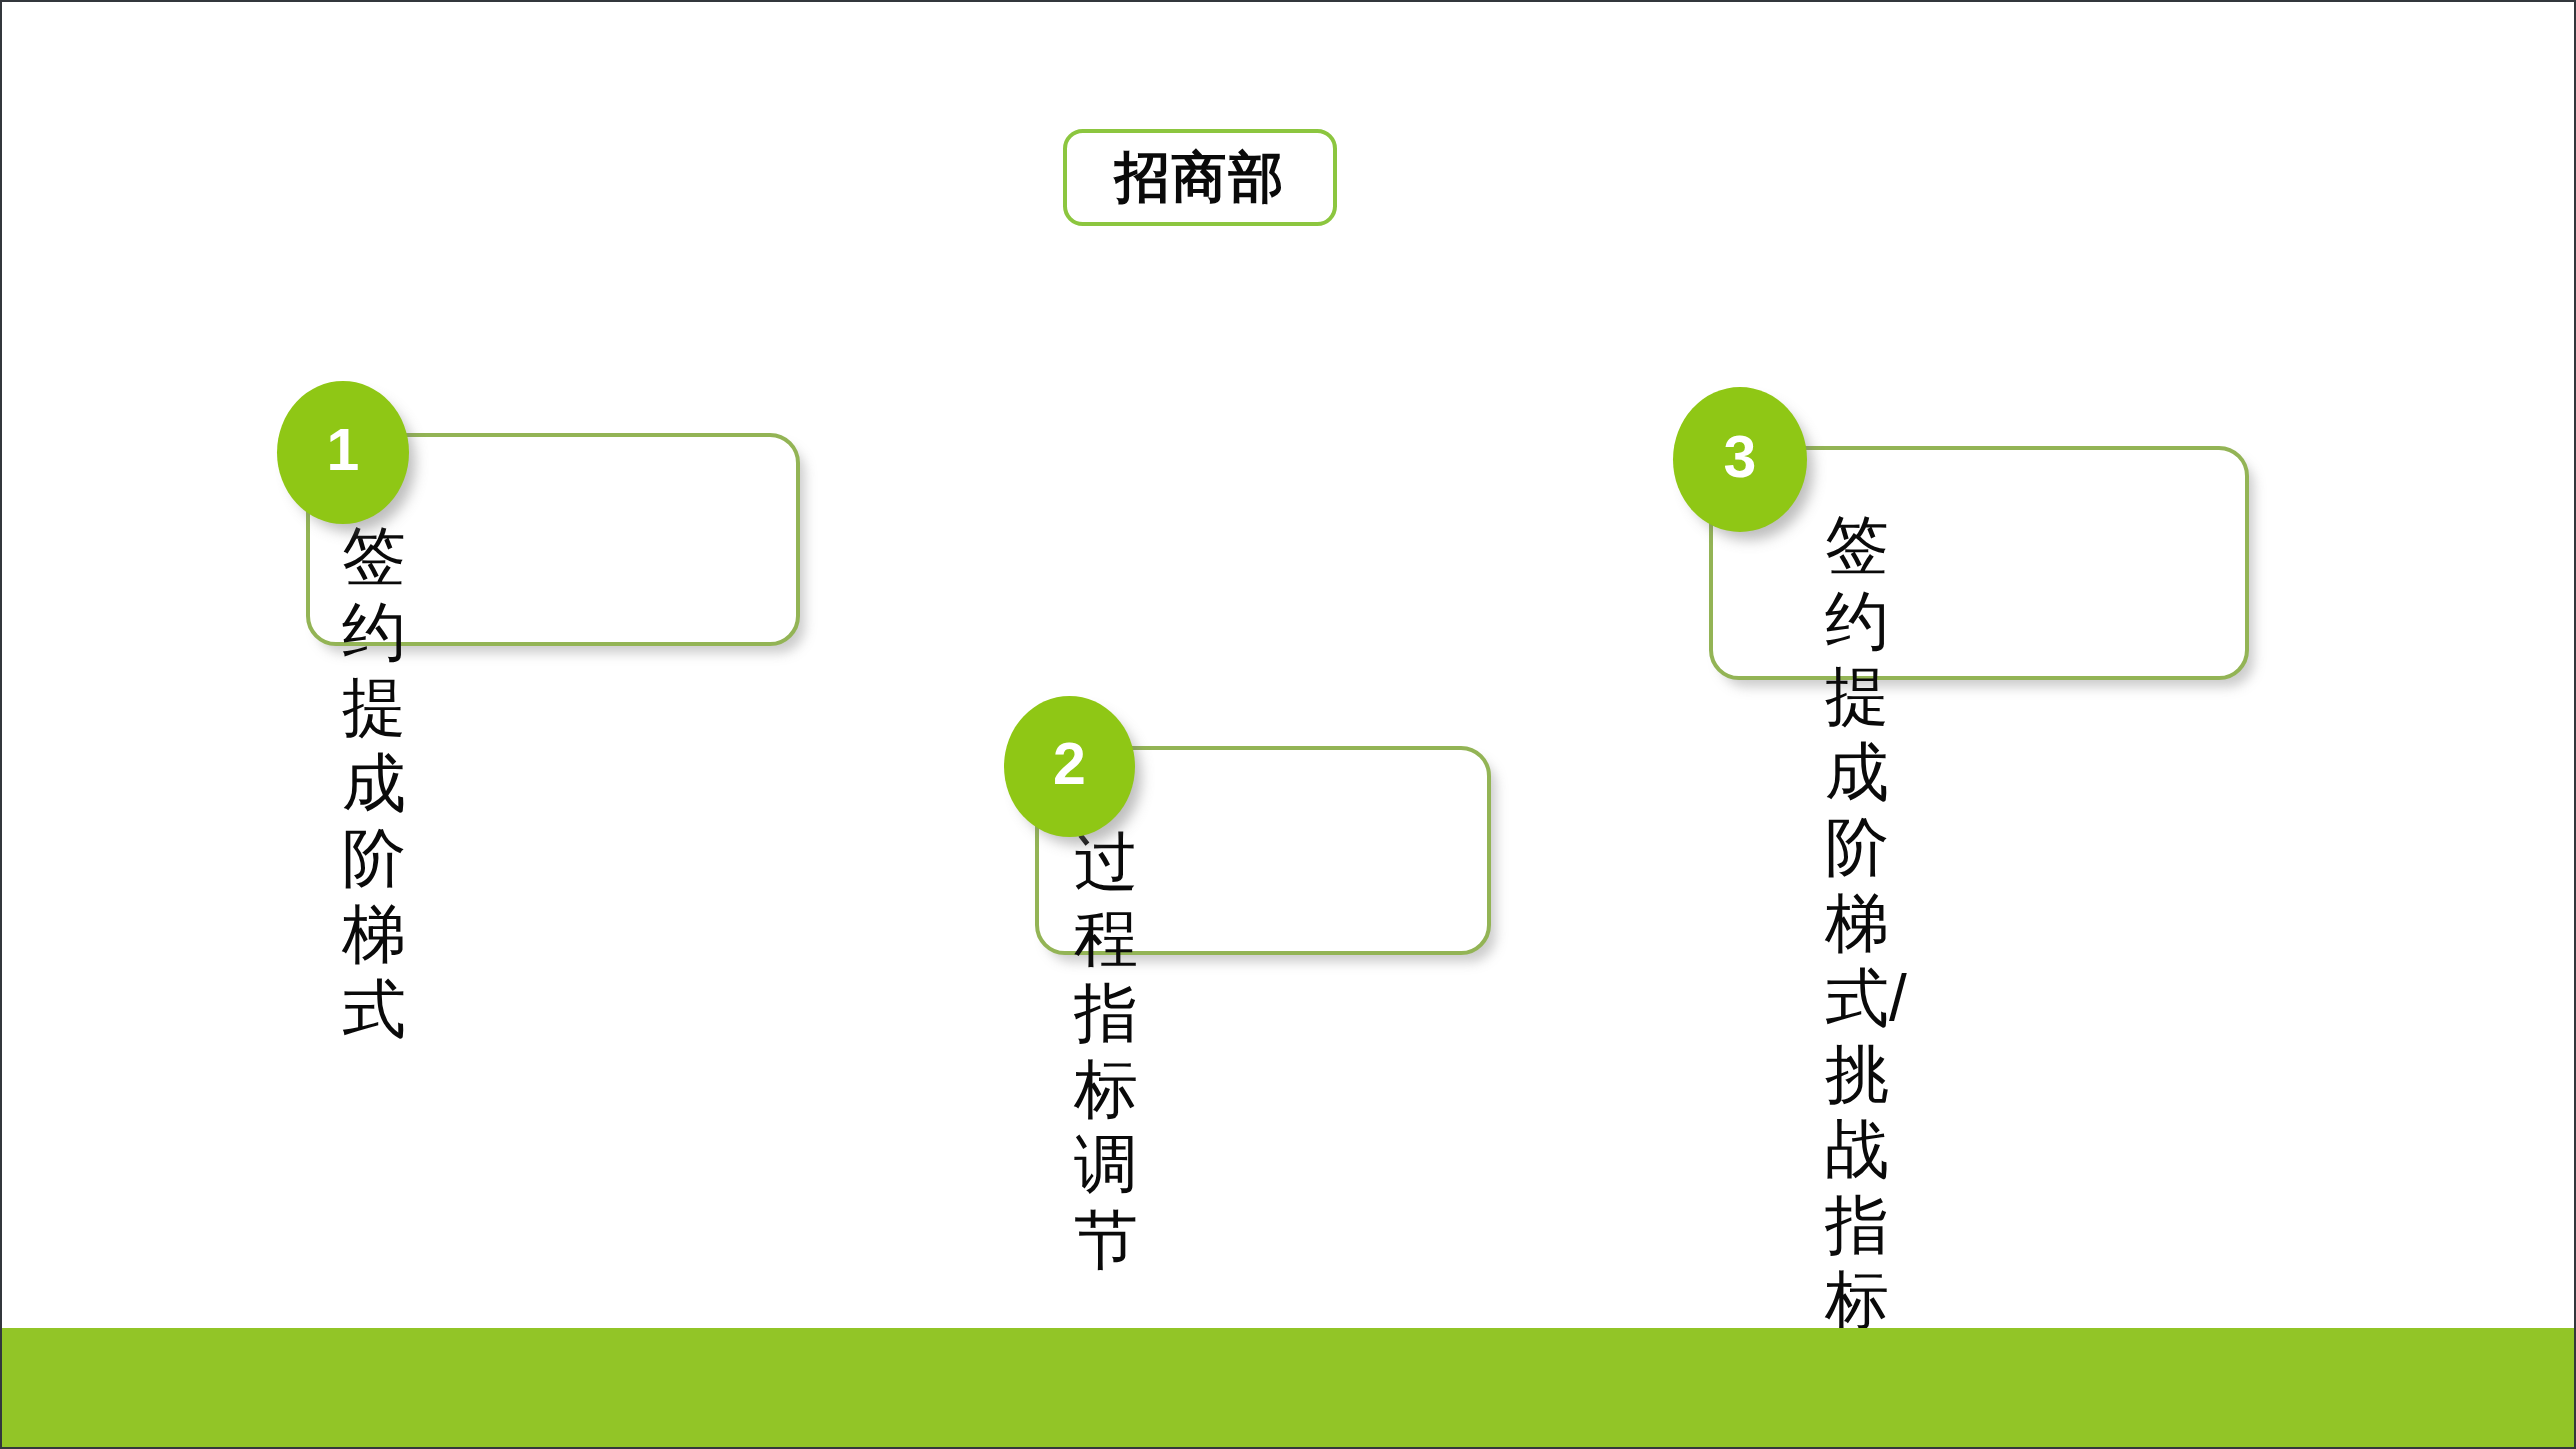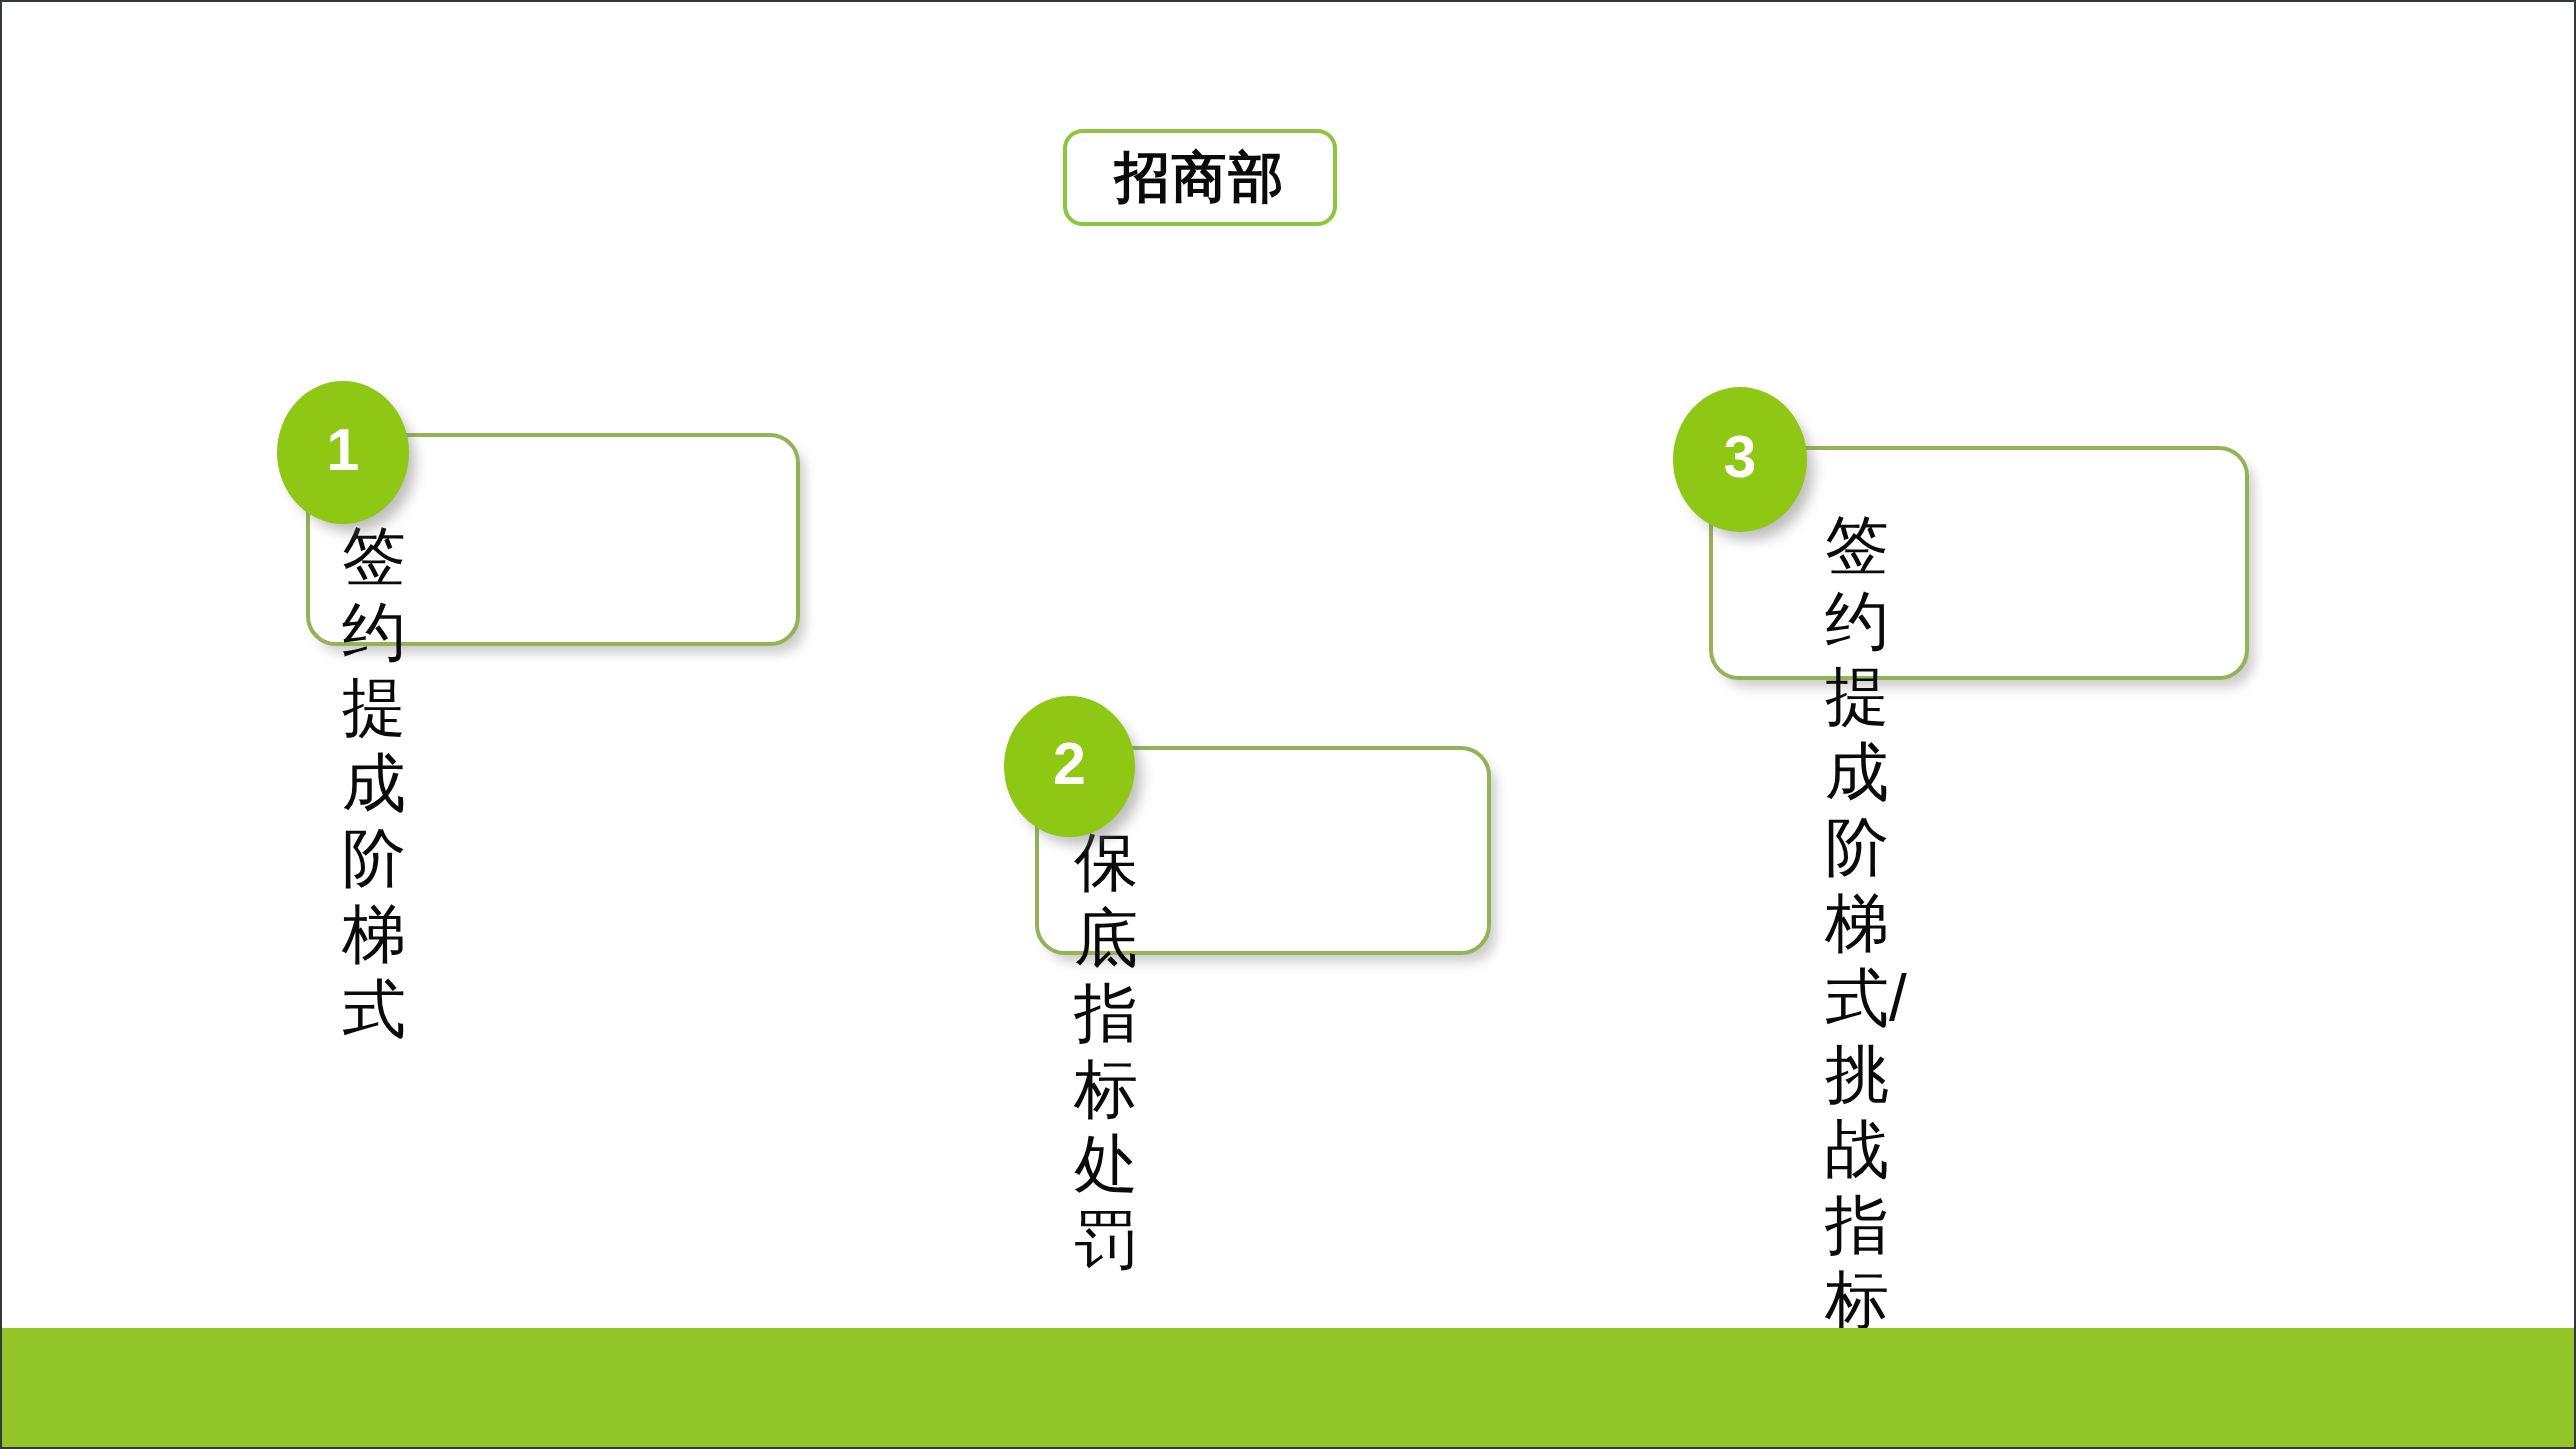--- a/index.html
+++ b/index.html
@@ -118,21 +118,21 @@
   <div class="step" id="step-1">
     <div class="card"></div>
     <div class="card-text">签约提成阶梯式</div>
     <div class="badge">
       <span class="badge-num">1</span>
     </div>
   </div>
 
   <div class="step" id="step-2">
     <div class="card"></div>
-    <div class="card-text">保底指标处罚</div>
+    <div class="card-text">过程指标调节</div>
     <div class="badge">
       <span class="badge-num">2</span>
     </div>
   </div>
 
   <div class="step" id="step-3">
     <div class="card"></div>
     <div class="card-text">签约提成阶梯式/
 挑战指标奖励</div>
     <div class="badge">

